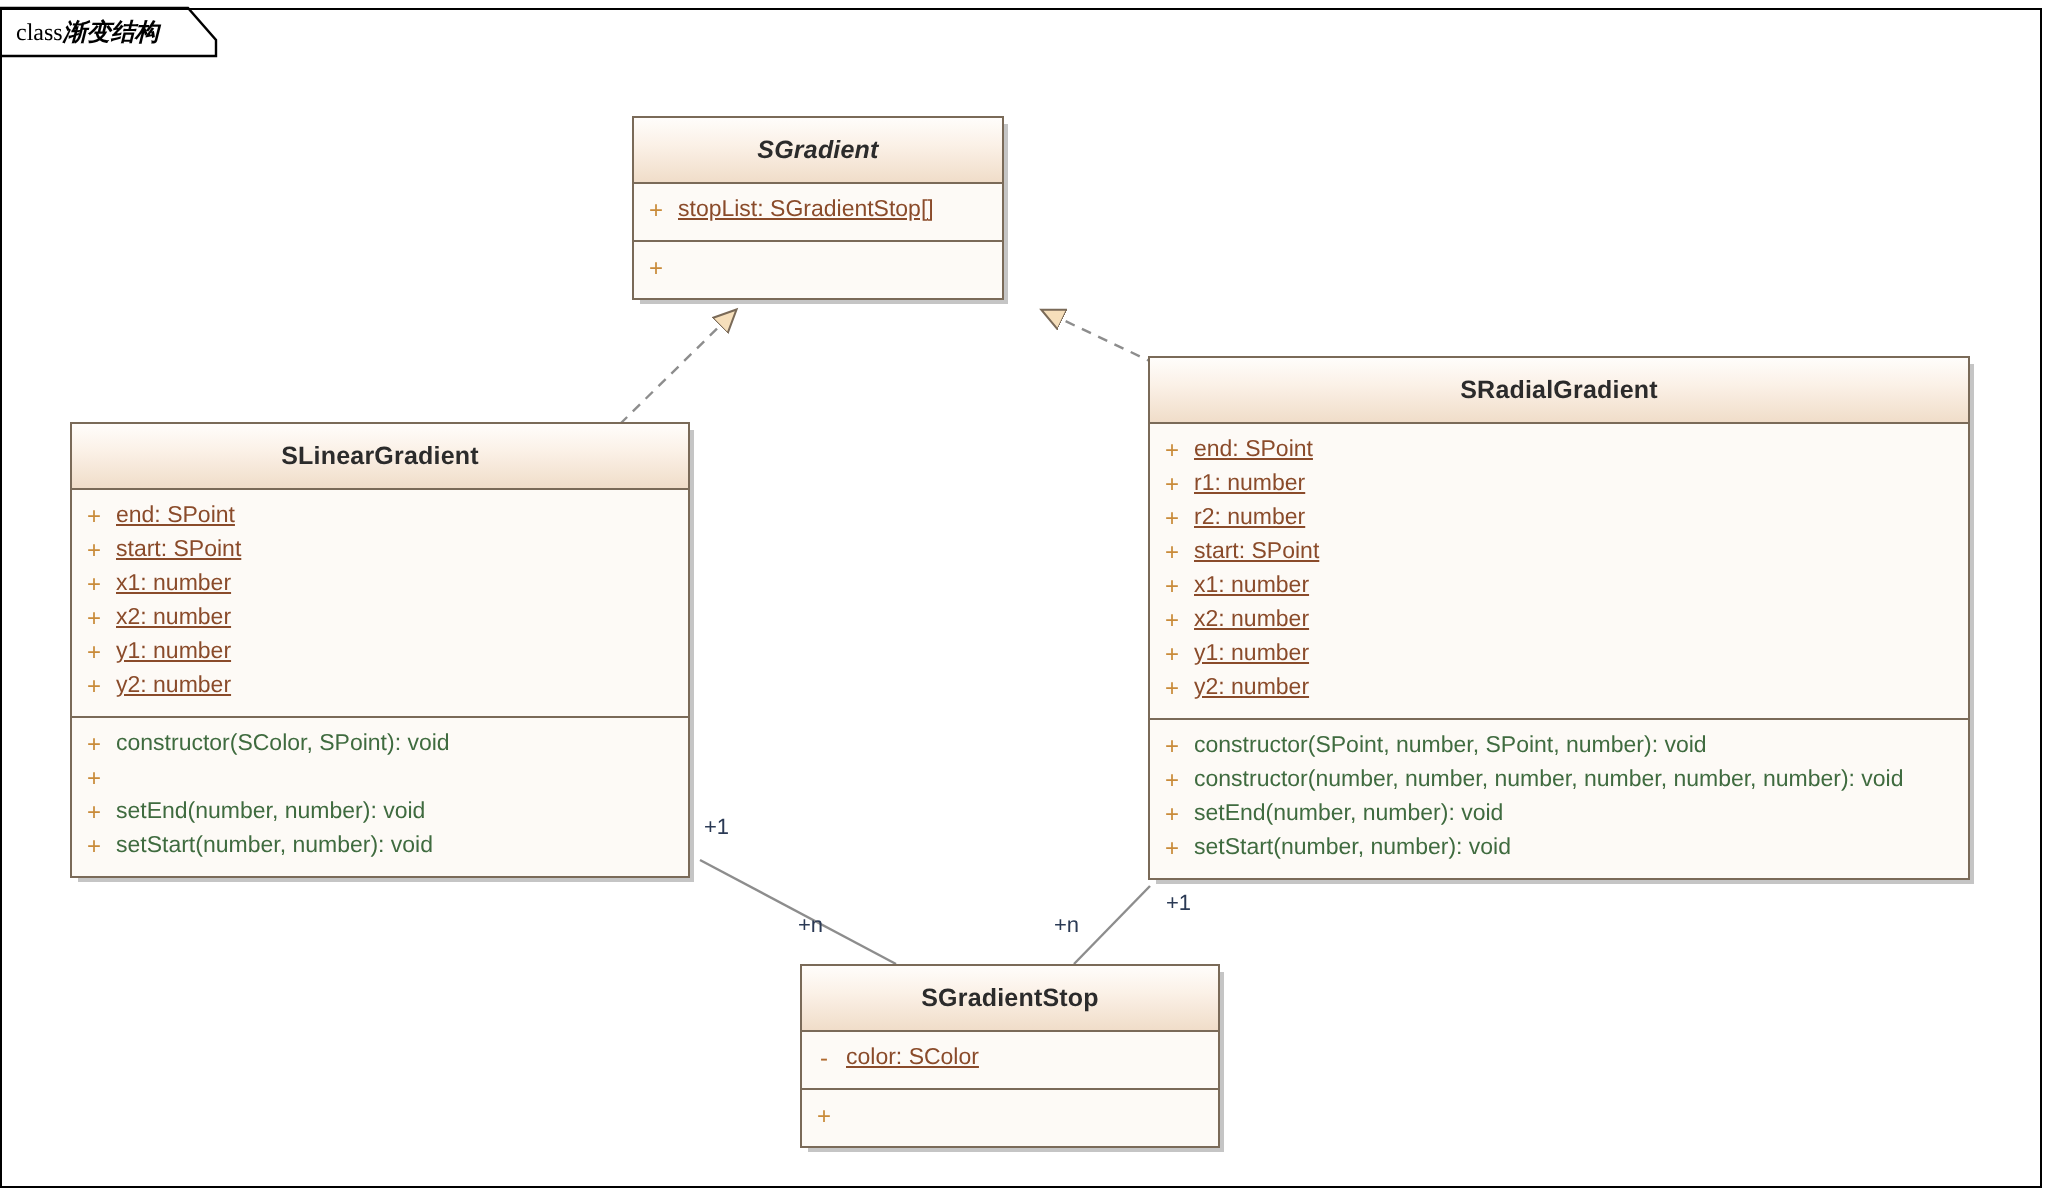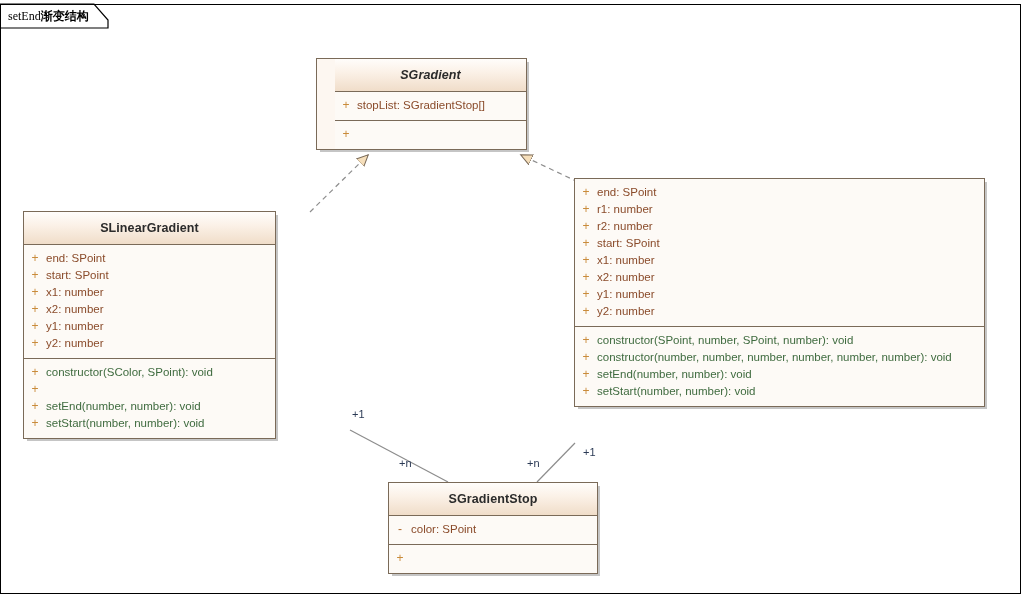--- a/index.html
+++ b/index.html
@@ -45,21 +45,21 @@
     height: 24px;
     display: flex;
     align-items: center;
     padding: 0 6px 0 8px;
     white-space: nowrap;
     font-size: 12px;
     color: #000000;
     letter-spacing: 0px;
   }
   .frame-tab-label .lat { font-family: "Liberation Serif", serif; font-size: 12px; }
-  .frame-tab-label .cjk { font-family: "DejaVu Sans", sans-serif; font-size: 12px; font-weight: bold; }
+  .frame-tab-label .cjk { font-family: "DejaVu Sans", sans-serif; font-size: 12px; font-weight: bold; font-style: italic; }
 
   
   svg.overlay {
     position: absolute;
     left: 0;
     top: 0;
     width: 1023px;
     height: 597px;
     overflow: visible;
   }
@@ -102,21 +102,21 @@
     white-space: nowrap;
   }
   .vis {
     width: 22px;
     text-align: center;
     flex: 0 0 22px;
     color: #c98b3a;
     font-size: 12px;
   }
   .vis.priv { color: #b06a2e; }
-  .mtext-attr { color: #8a4b2a; }
+  .mtext-attr { color: #8a4b2a; text-decoration: underline; }
   .mtext-meth { color: #3f6b3f; }
 
   
   .attrs { background: #fdfaf6; }
   .meths { background: #fdfaf6; }
 
   .edge-label {
     position: absolute;
     font-size: 11px;
     color: #2b3a55;
@@ -125,21 +125,21 @@
 </style>
 </head>
 <body>
 
 <div id="canvas">
 
   <div class="frame"></div>
 
   <div class="frame-tab">
     <div class="frame-tab-inner">
-      <span class="frame-tab-label"><span class="lat">setEnd</span><span class="cjk">渐变结构</span></span>
+      <span class="frame-tab-label"><span class="lat">class</span><span class="cjk">渐变结构</span></span>
     </div>
   </div>
 
   <svg class="overlay" viewBox="0 0 1023 597">
     <defs>
       <marker id="hollowtri" markerWidth="14" markerHeight="14" refX="11.2" refY="6" orient="auto" markerUnits="userSpaceOnUse">
         <path d="M0,0.6 L11.6,6 L0,11.4 z" fill="#f6dfbb" stroke="#7a6a58" stroke-width="1"></path>
       </marker>
     </defs>
 
@@ -147,36 +147,36 @@
 
     <line x1="310" y1="212" x2="368" y2="155" stroke="#8d8d8d" stroke-width="1.2" stroke-dasharray="5,4" marker-end="url(#hollowtri)"></line>
 
     <line x1="578" y1="182" x2="521" y2="155" stroke="#8d8d8d" stroke-width="1.2" stroke-dasharray="5,4" marker-end="url(#hollowtri)"></line>
 
     <line x1="350" y1="430" x2="448" y2="482" stroke="#8d8d8d" stroke-width="1.2"></line>
 
     <line x1="575" y1="443" x2="537" y2="482" stroke="#8d8d8d" stroke-width="1.2"></line>
   </svg>
 
-  <div class="cls" style="left:316px; top:58px; width:211px;padding-left:18px;">
+  <div class="cls" style="left:316px; top:58px; width:186px;">
     <div class="cls-header abstract">SGradient</div>
     <div class="cls-section attrs">
       <div class="member">
         <span class="vis">+</span>
         <span class="mtext-attr">stopList: SGradientStop[]</span>
       </div>
     </div>
     <div class="cls-section meths last">
       <div class="member">
         <span class="vis">+</span>
       </div>
     </div>
   </div>
 
-  <div class="cls" style="left:23px; top:211px; width:253px;">
+  <div class="cls" style="left:35px; top:211px; width:310px;">
     <div class="cls-header">SLinearGradient</div>
     <div class="cls-section attrs">
       <div class="member">
         <span class="vis">+</span>
         <span class="mtext-attr">end: SPoint</span>
       </div>
       <div class="member">
         <span class="vis">+</span>
         <span class="mtext-attr">start: SPoint</span>
       </div>
@@ -210,20 +210,21 @@
         <span class="mtext-meth">setEnd(number, number): void</span>
       </div>
       <div class="member">
         <span class="vis">+</span>
         <span class="mtext-meth">setStart(number, number): void</span>
       </div>
     </div>
   </div>
 
   <div class="cls" style="left:574px; top:178px; width:411px;">
+    <div class="cls-header">SRadialGradient</div>
     <div class="cls-section attrs">
       <div class="member">
         <span class="vis">+</span>
         <span class="mtext-attr">end: SPoint</span>
       </div>
       <div class="member">
         <span class="vis">+</span>
         <span class="mtext-attr">r1: number</span>
       </div>
       <div class="member">
@@ -264,26 +265,26 @@
         <span class="vis">+</span>
         <span class="mtext-meth">setEnd(number, number): void</span>
       </div>
       <div class="member">
         <span class="vis">+</span>
         <span class="mtext-meth">setStart(number, number): void</span>
       </div>
     </div>
   </div>
 
-  <div class="cls" style="left:388px; top:482px; width:210px;">
+  <div class="cls" style="left:400px; top:482px; width:210px;">
     <div class="cls-header">SGradientStop</div>
     <div class="cls-section attrs">
       <div class="member">
         <span class="vis priv">-</span>
-        <span class="mtext-attr">color: SPoint</span>
+        <span class="mtext-attr">color: SColor</span>
       </div>
     </div>
     <div class="cls-section meths last">
       <div class="member">
         <span class="vis">+</span>
       </div>
     </div>
   </div>
 
   <div class="edge-label" style="left:352px; top:408px;">+1</div>

